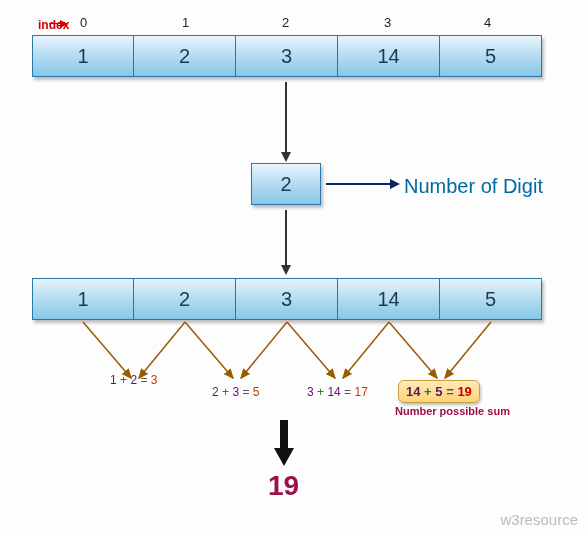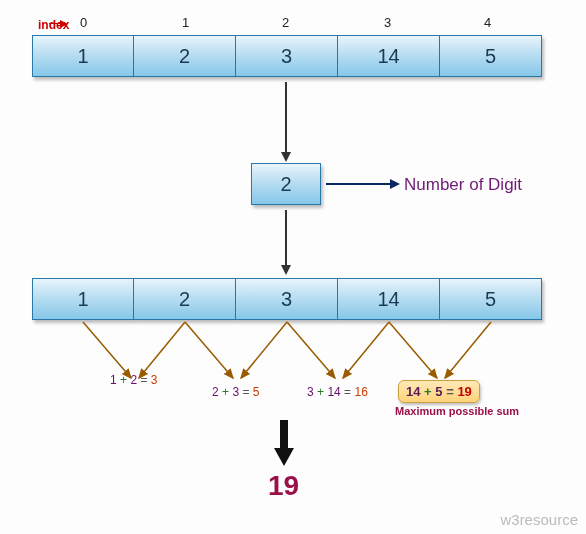--- a/index.html
+++ b/index.html
@@ -46,22 +46,22 @@
     border: 1px solid #2a78a8;
     display: flex;
     align-items: center;
     justify-content: center;
     font-size: 20px;
     color: #1a3a52;
     box-shadow: 2px 3px 3px rgba(0,0,0,0.25);
   }
   .digit-label {
     position: absolute;
-    color: #701a75;
-    font-size: 17px;
+    color: #0369a1;
+    font-size: 20px;
   }
   .arrow-line {
     position: absolute;
     background: #333;
   }
   .arrow-head-down {
     position: absolute;
     width: 0; height: 0;
     border-left: 5px solid transparent;
     border-right: 5px solid transparent;
@@ -196,26 +196,26 @@
   <line x1="491" y1="322" x2="445" y2="378" stroke="#9a5a00" stroke-width="1.5" marker-end="url(#ah)"></line>
 </svg>
 
 <div class="sum-text" style="left:110px; top:373px;">
   <span class="a">1</span> <span class="op">+</span> <span class="b">2</span> <span class="eq">=</span> <span class="r">3</span>
 </div>
 <div class="sum-text" style="left:212px; top:385px;">
   <span class="a">2</span> <span class="op">+</span> <span class="b">3</span> <span class="eq">=</span> <span class="r">5</span>
 </div>
 <div class="sum-text" style="left:307px; top:385px;">
-  <span class="a">3</span> <span class="op">+</span> <span class="b">14</span> <span class="eq">=</span> <span class="r">16</span>
+  <span class="a">3</span> <span class="op">+</span> <span class="b">14</span> <span class="eq">=</span> <span class="r">17</span>
 </div>
 
 <div class="badge" style="left:398px; top:380px;">
   <span class="a">14</span> <span class="op">+</span> <span class="b">5</span> <span class="eq">=</span> <span class="r">19</span>
 </div>
-<div class="max-label" style="left:395px; top:405px;">Maximum possible sum</div>
+<div class="max-label" style="left:395px; top:405px;">Number possible sum</div>
 
 <div class="big-arrow-stem" style="left:280px; top:420px; height:28px;"></div>
 <div class="big-arrow" style="left:274px; top:448px;"></div>
 
 <div class="result" style="left:268px; top:470px;">19</div>
 
 <div class="watermark">w3resource</div>
 
 </body></html>

